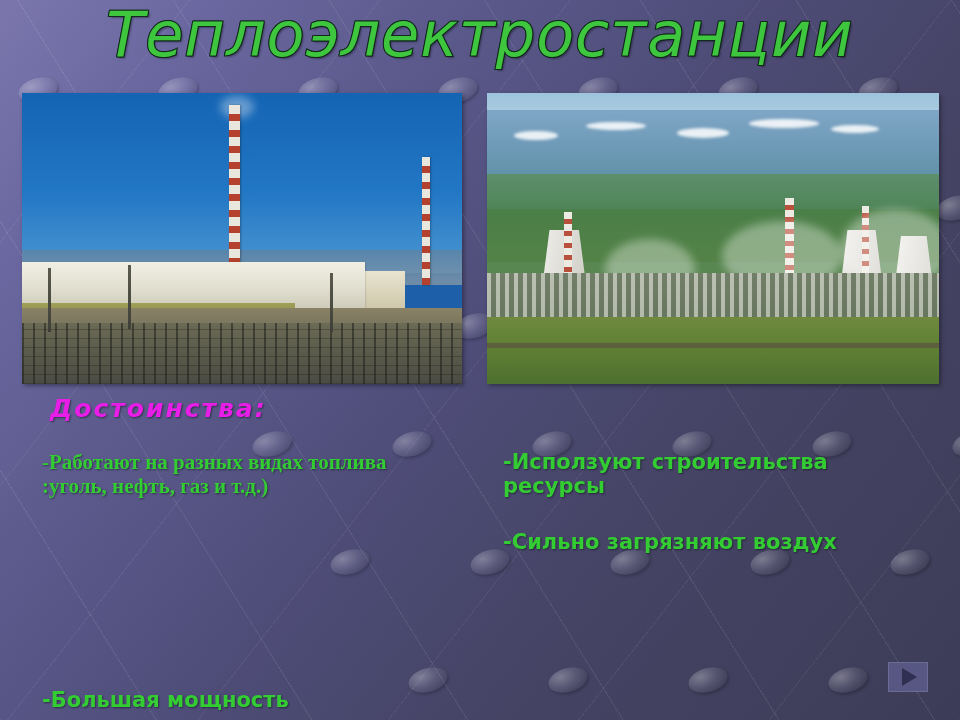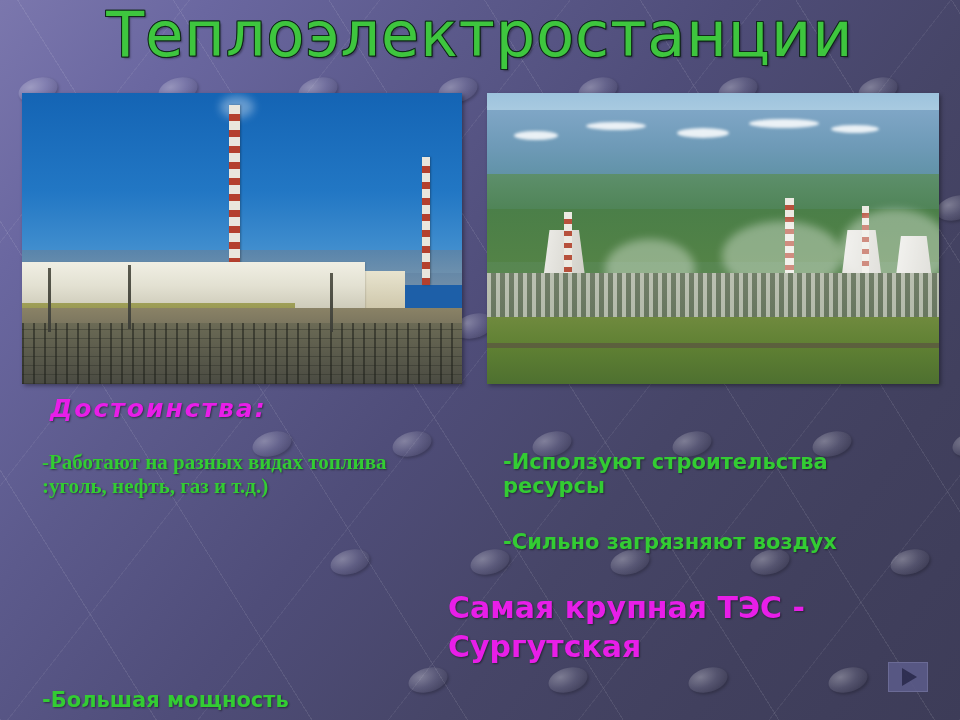--- a/index.html
+++ b/index.html
@@ -38,20 +38,21 @@
     letter-spacing:1px;
     color:#3ec63e;
     -webkit-text-stroke:2px #11291b;
     paint-order:stroke fill;
     text-shadow:
        1px 0 0 #11291b, -1px 0 0 #11291b,
        0 1px 0 #11291b, 0 -1px 0 #11291b,
        2px 2px 2px rgba(0,0,0,.35);
     white-space:nowrap;
     line-height:1.0;
+    font-style:italic;
   }
   
   .photo{
     position:absolute;
     overflow:hidden;
     box-shadow:2px 2px 4px rgba(0,0,0,.35);
   }
   #photo-left{left:22px;top:93px;width:440px;height:291px;background:#1d5fa8;}
   #photo-right{left:487px;top:93px;width:452px;height:291px;background:#7fa7c8;}
   .ph-layer{position:absolute;}
@@ -247,19 +248,18 @@
     <div class="ph-layer r-pipe"></div>
   </div>
 
   <div class="heading" id="h-pros">Достоинства:</div>
   <div class="bullet" id="b-pros-1">-Работают на разных видах топлива :уголь, нефть, газ и т.д.)</div>
   <div class="bullet" id="b-pros-3">-Большая мощность</div>
 
   <div class="bullet" id="b-cons-1">-Исползуют строительства ресурсы</div>
   <div class="bullet" id="b-cons-2">-Сильно загрязняют воздух</div>
 
-  <div id="largest">Самая крупная ТЭС -  Сургутская</div>
 
   <div id="next-btn">
     <div class="tri"></div>
   </div>
 
 </div>
 
 </body></html>

